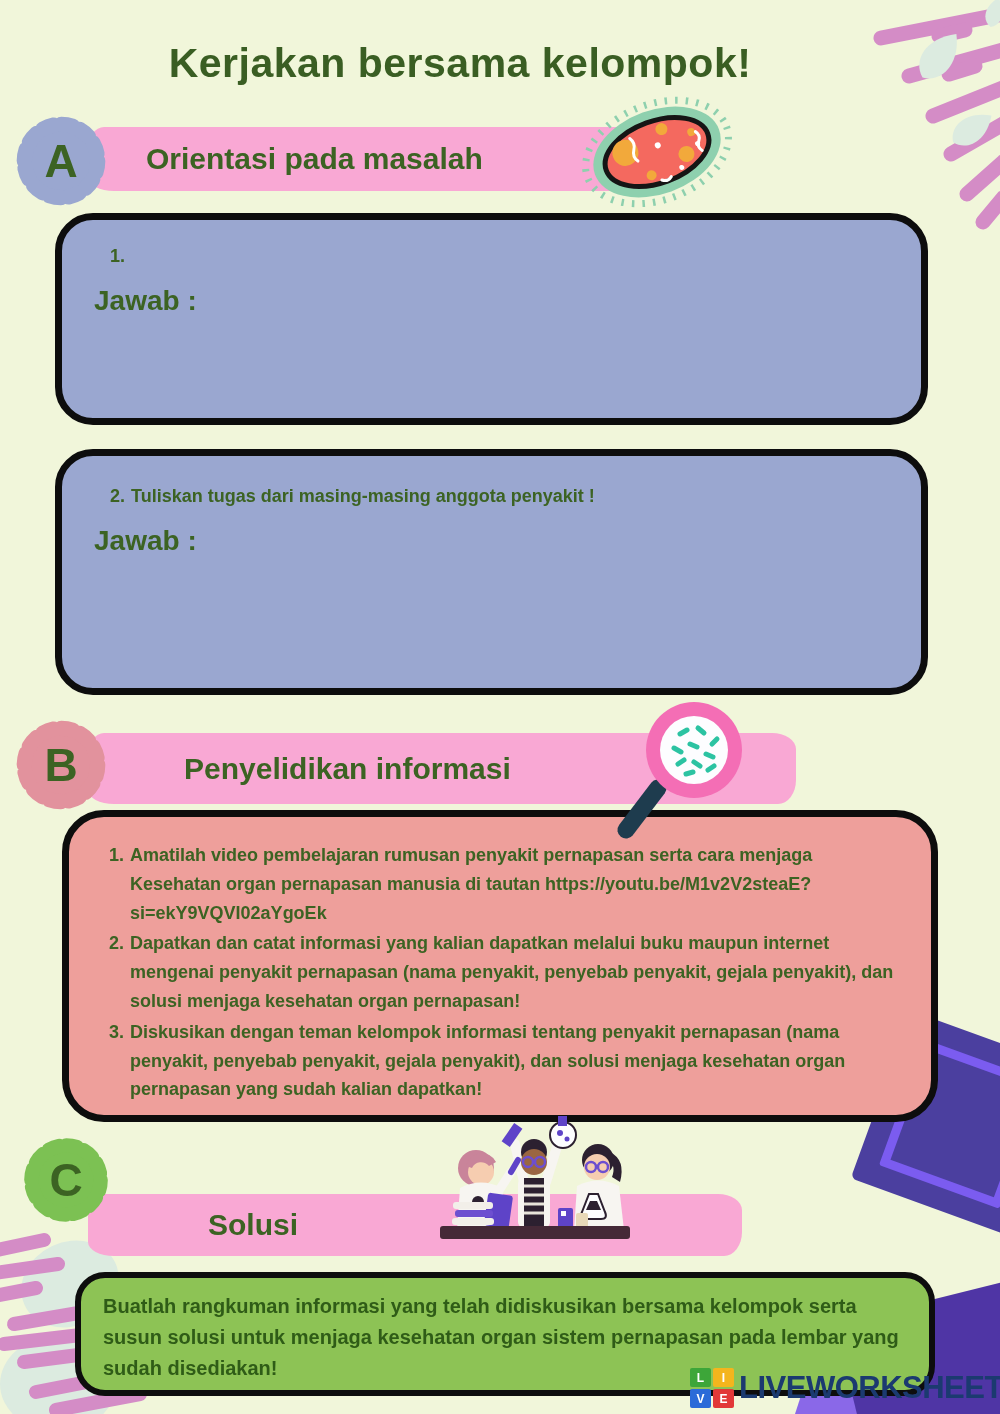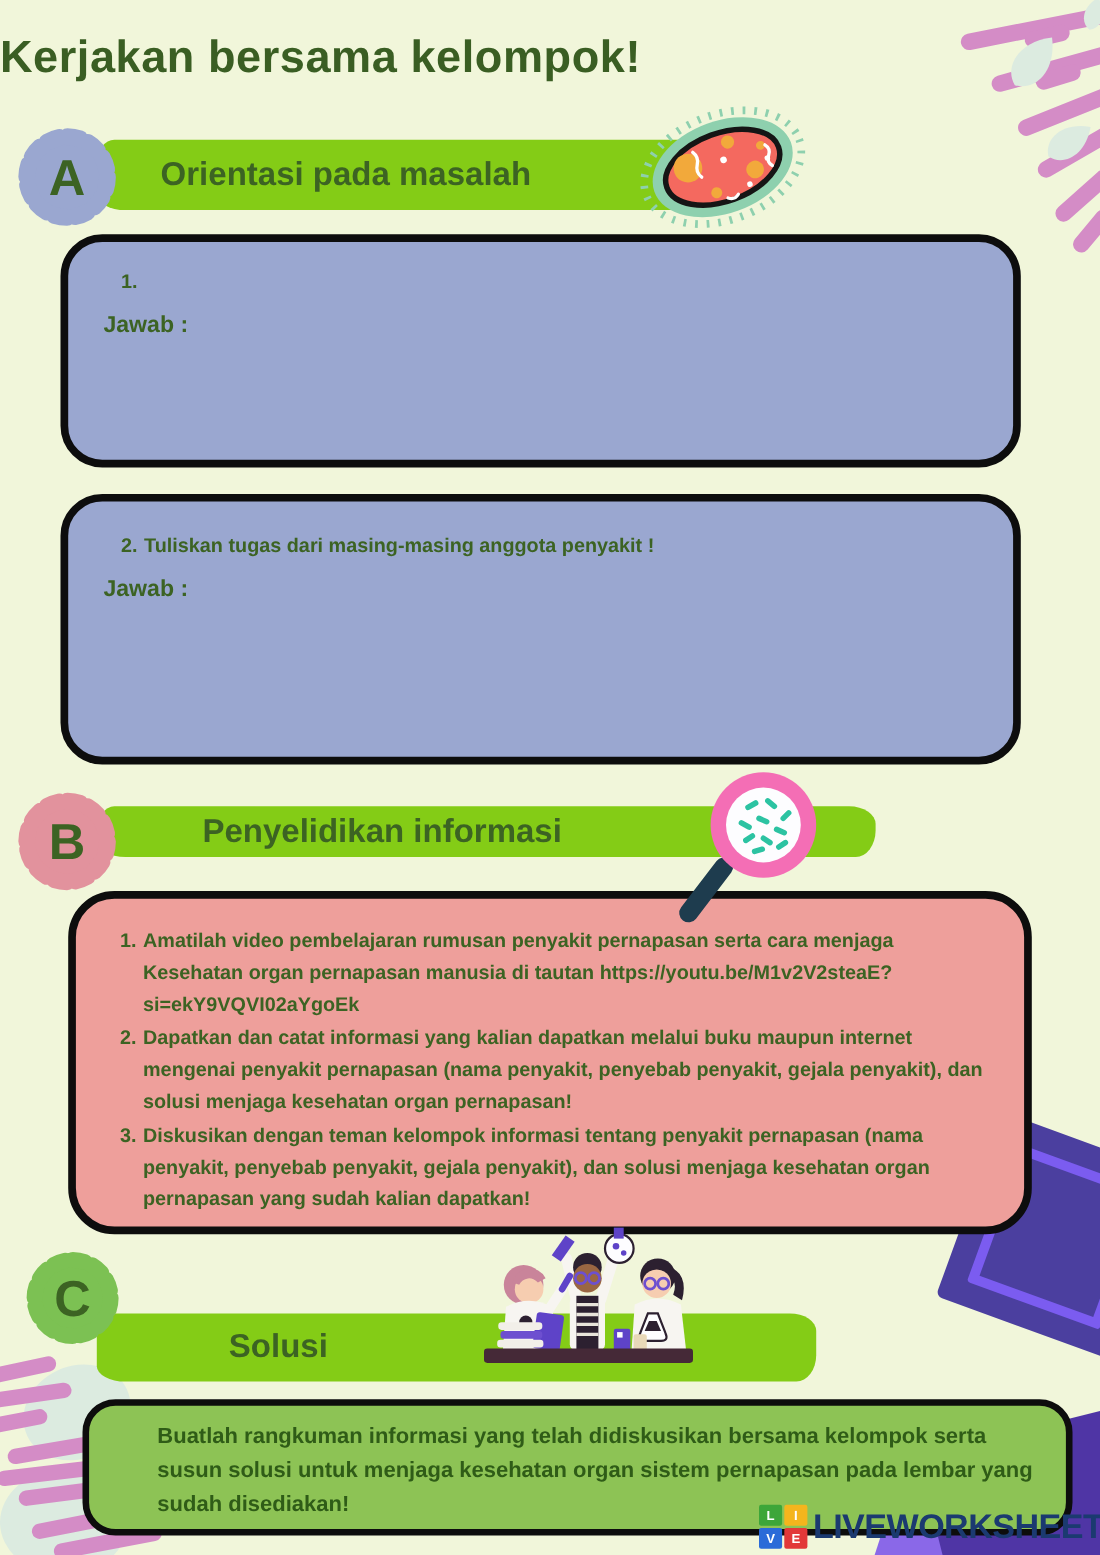--- a/index.html
+++ b/index.html
@@ -4,60 +4,60 @@
 <style>
   html,body{margin:0;padding:0;}
   body{
     width:1000px;height:1414px;position:relative;overflow:hidden;
     background:#f1f6da;
     font-family:"Liberation Sans", sans-serif;
   }
   .abs{position:absolute;}
   
   .page-title{
-    left:0;top:28px;width:920px;text-align:left;
+    left:0;top:40px;width:920px;text-align:center;
     font-size:41px;font-weight:bold;color:#3a5e23;letter-spacing:.5px;
   }
   
   .banner{
-    background:#84cc16;
+    background:#f9a8d4;
     border-radius:16px 24px 18px 26px / 22px 16px 24px 14px;
     display:flex;align-items:center;
     color:#3c6323;font-weight:bold;
     z-index:2;
   }
   .banner-a{left:88px;top:127px;width:494px;height:64px;font-size:30px;padding-left:58px;}
-  .banner-b{left:88px;top:733px;width:612px;height:46px;font-size:30px;padding-left:96px;}
+  .banner-b{left:88px;top:733px;width:612px;height:71px;font-size:30px;padding-left:96px;}
   .banner-c{left:88px;top:1194px;width:534px;height:62px;font-size:30px;padding-left:120px;}
   
   .badge{width:106px;height:106px;z-index:4;}
   .badge svg{position:absolute;inset:0;}
   .badge .letter{
     position:absolute;inset:0;display:flex;align-items:center;justify-content:center;
     font-size:46px;font-weight:bold;color:#3c6323;
   }
   
   .box{
     border:7px solid #0d0d0d;border-radius:38px;z-index:3;
     color:#3c6323;font-weight:bold;font-size:18px;line-height:1.6;
   }
   .box-blue{background:#9aa7d0;}
   .box-pink{background:#ee9f9b;border-radius:42px;}
   .box-green{background:#8dc355;border-radius:30px;border-width:6px;
     font-size:20px;line-height:1.55;color:#2f5c17;}
   .box-1{left:55px;top:213px;width:859px;height:198px;padding:0;}
   .box-2{left:55px;top:449px;width:859px;height:232px;}
   .box-b{left:62px;top:810px;width:862px;height:298px;}
-  .box-c{left:75px;top:1272px;width:848px;height:112px;padding-left:40px;}
+  .box-c{left:75px;top:1272px;width:848px;height:112px;}
   .qrow{display:flex;align-items:flex-start;}
   .qrow .num{flex:0 0 auto;margin-right:6px;}
   .qrow .txt{flex:1;}
   .pad-q1{padding:22px 30px 0 48px;}
   .pad-q2{padding:26px 30px 0 48px;}
-  .jawab{padding:8px 0 0 32px;font-size:21px;}
+  .jawab{padding:8px 0 0 32px;font-size:28px;}
   .answer-area{height:70px;margin:0 28px;}
   .pad-b{padding:24px 26px 0 40px;}
   .pad-c{padding:13px 18px 0 22px;}
   .ilist .qrow{margin-bottom:2px;}
   
   .logo{left:690px;top:1368px;display:flex;align-items:center;z-index:6;}
   .logo-grid{display:grid;grid-template-columns:21px 21px;grid-template-rows:19px 19px;gap:2px;margin-right:5px;}
   .tile{display:flex;align-items:center;justify-content:center;color:#ffffff;
     font-size:12px;font-weight:bold;border-radius:2px;}
   .tile-l{background:#3da639;} .tile-i{background:#f4b51d;}

